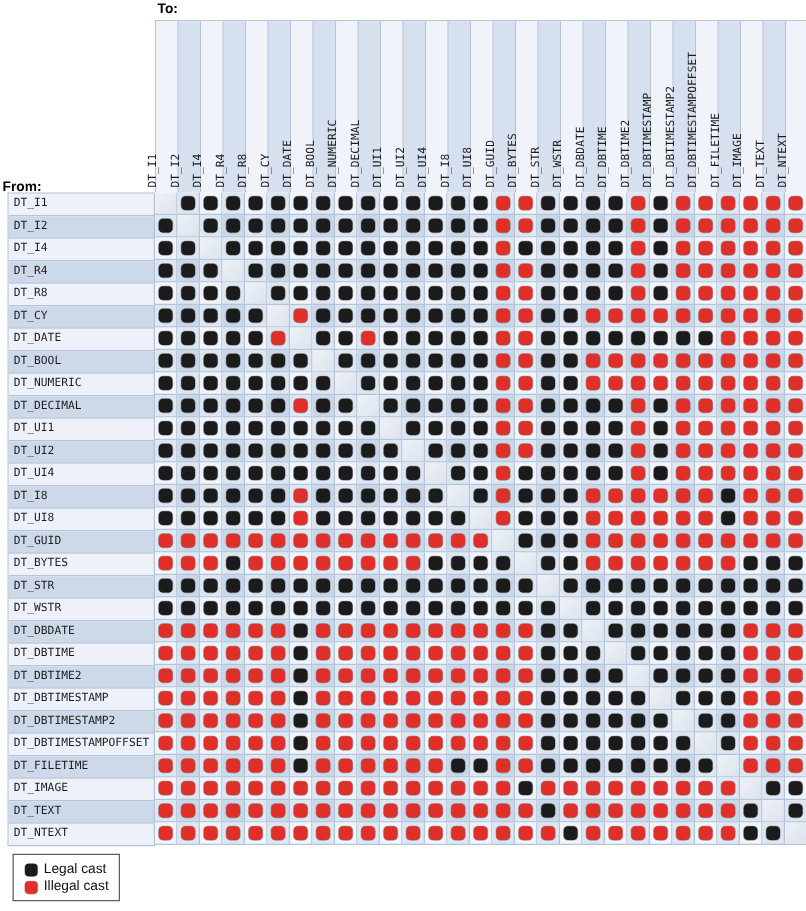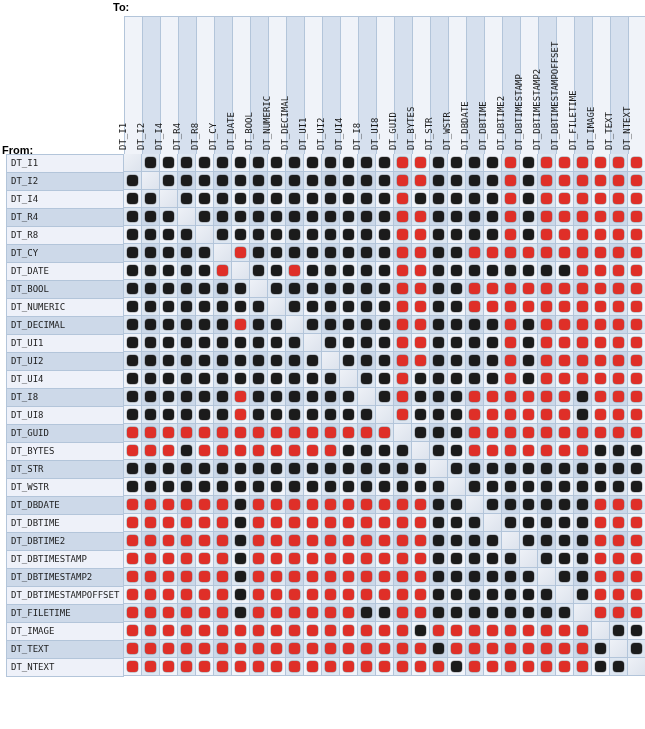--- a/index.html
+++ b/index.html
@@ -6,21 +6,21 @@
     --grid:#b3c5da; --legal:#1b1b1b; --illegal:#df2f28;
     --hlight:#f0f3f9; --hdark:#d6e0ee;
     --cll:#f1f4fa; --cmd:#dde6f1; --cdd:#cad7e8;
     --lablight:#eef1f9; --labdark:#cdd9e9;
   }
   html,body{margin:0;padding:0;background:#fff;}
   .stage{position:relative;width:645px;height:729px;background:#fff;overflow:hidden;
          font-family:"DejaVu Sans Mono",monospace;}
   .axis-label{position:absolute;font-family:"Liberation Sans",sans-serif;
               font-weight:bold;font-size:11px;color:#000;}
-  .to-label{left:113px;top:1px;}
+  .to-label{left:126px;top:1px;}
   .from-label{left:2px;top:144px;}
   .col-headers{position:absolute;left:124px;top:16px;height:138px;display:flex;
                border-top:1px solid var(--grid);border-left:1px solid var(--grid);box-sizing:border-box;}
   .hcell{width:18px;height:100%;box-sizing:border-box;border-right:1px solid var(--grid);
          position:relative;}
   .hcell.hlight{background:var(--hlight);} .hcell.hdark{background:var(--hdark);}
   .hcell span{position:absolute;left:3px;bottom:4px;transform-origin:0 100%;
               transform:rotate(-90deg);white-space:nowrap;font-size:9px;color:#1c1c1c;}
   .row-labels{position:absolute;left:6px;top:154px;width:118px;
               border-top:1px solid var(--grid);border-left:1px solid var(--grid);box-sizing:border-box;}
@@ -2629,13 +2629,23 @@
         <span class="dot illegal"></span>
       </div>
       <div class="cell cll">
         <span class="dot legal"></span>
       </div>
       <div class="cell cmd">
         <span class="dot legal"></span>
       </div>
       <div class="cell diag"></div>
     </div>
+  <div class="legend">
+    <div class="legend-row">
+      <span class="dot legal"></span>
+      <span class="legend-text">Legal cast</span>
+    </div>
+    <div class="legend-row">
+      <span class="dot illegal"></span>
+      <span class="legend-text">Illegal cast</span>
+    </div>
+  </div>
 </div>
 
 </body></html>

